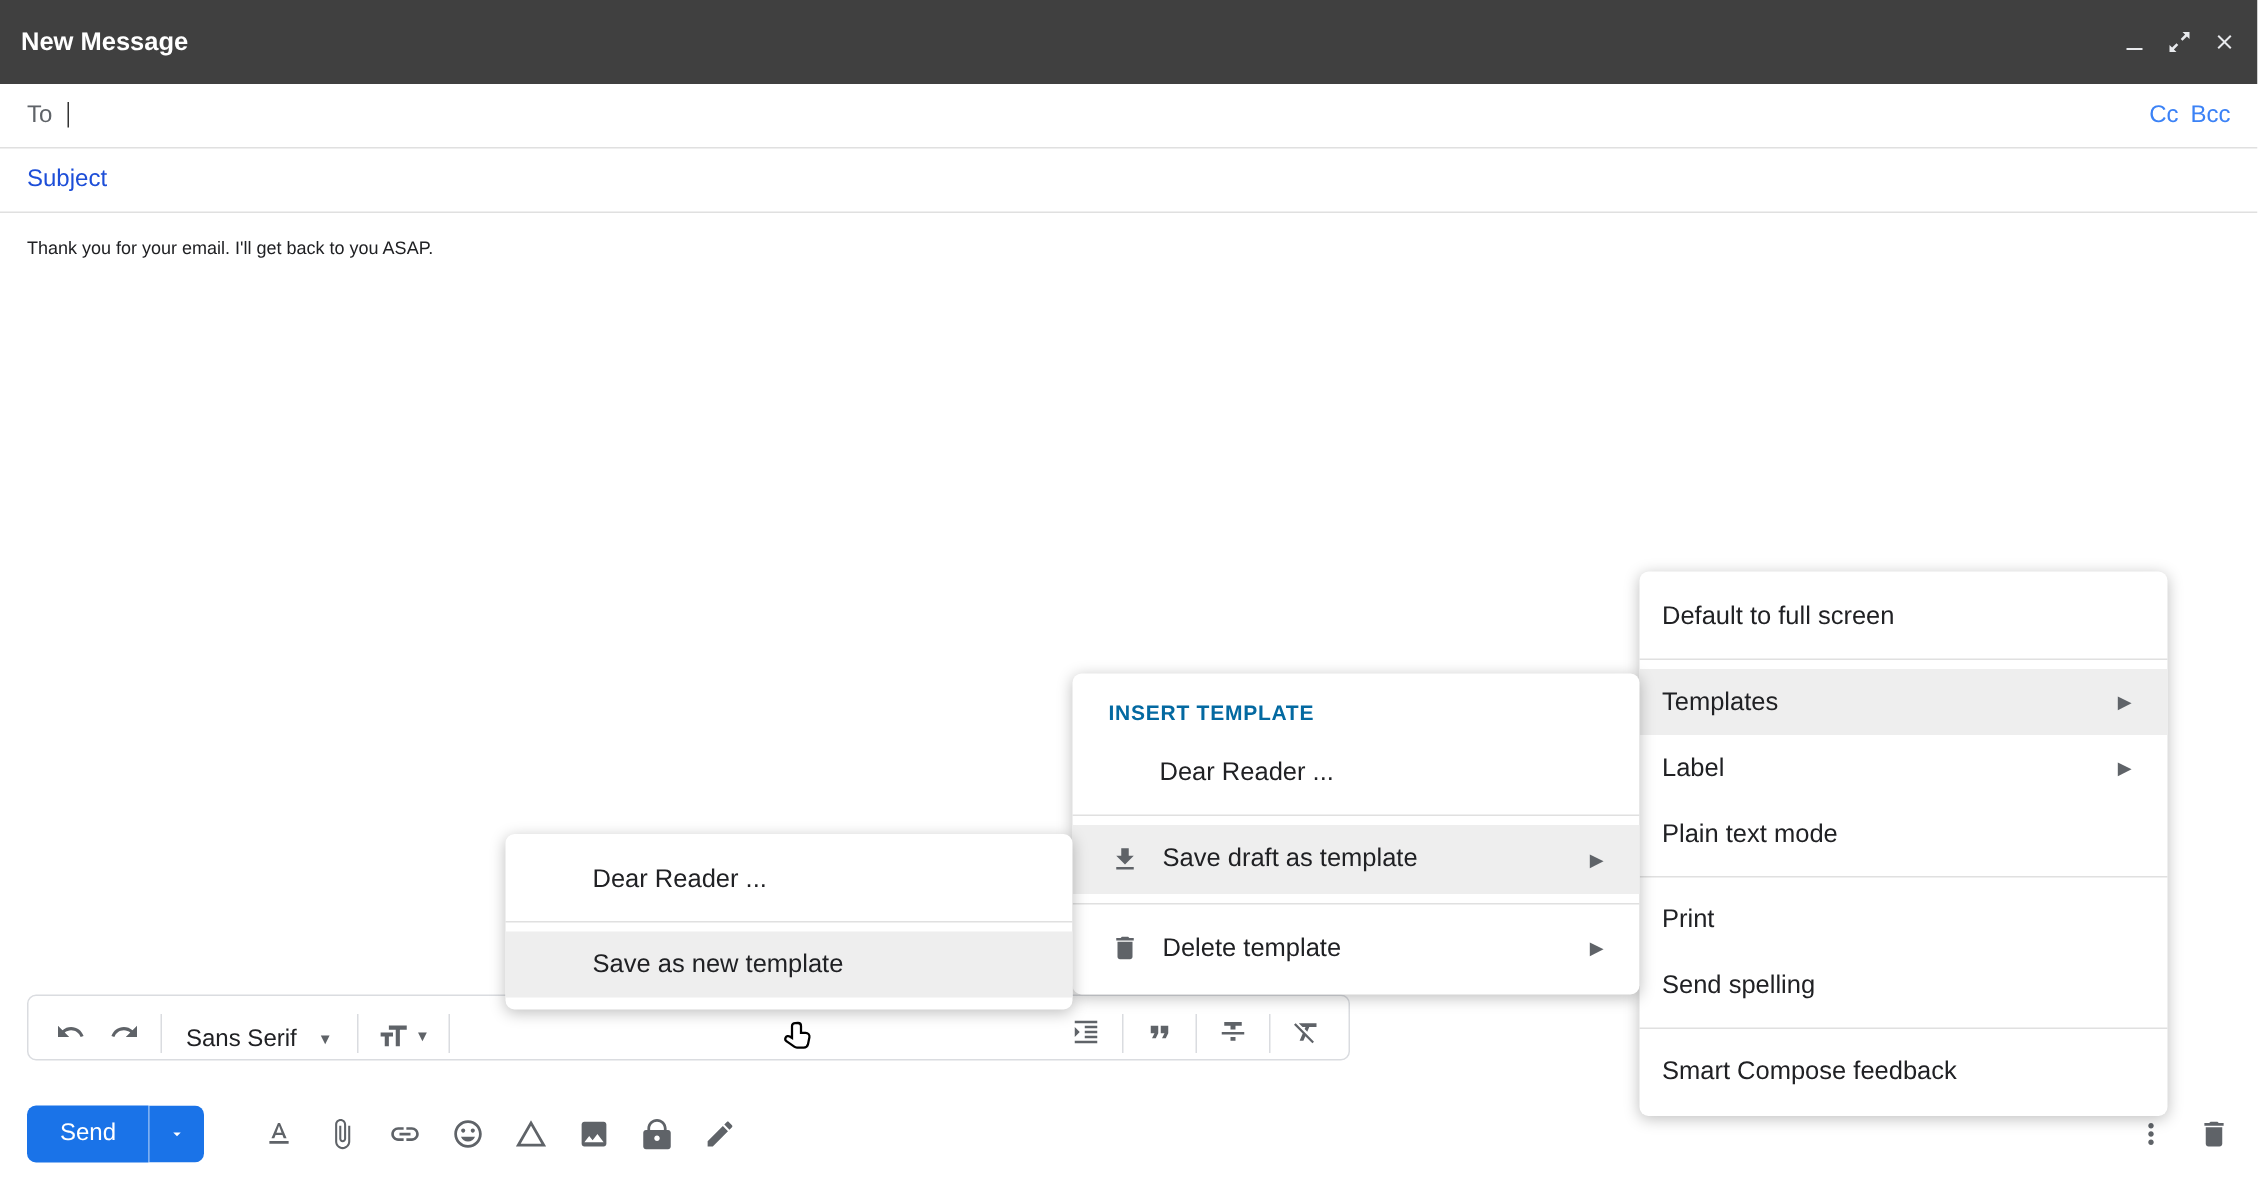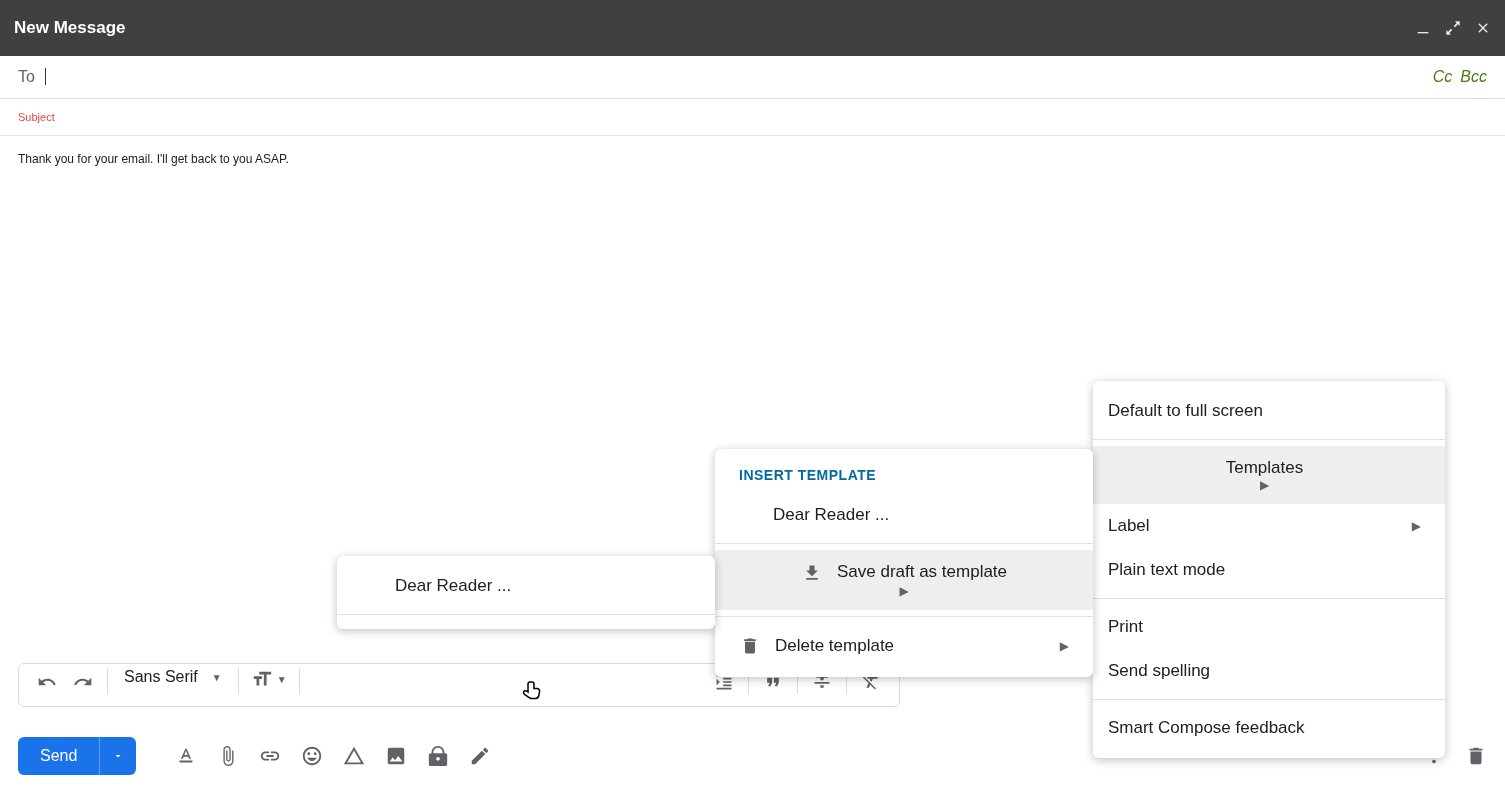--- a/index.html
+++ b/index.html
@@ -62,48 +62,47 @@
       font-size: 16px;
     }
     .to-input-text {
       border-left: 1px solid #333;
       padding-left: 3px;
       height: 20px;
     }
     .cc-bcc {
       display: flex;
       gap: 8px;
-      color: #4d7c0f;
-      font-style: italic;
+      color: #3b82f6;
     }
     .cc-bcc span { cursor: pointer; }
     
     
     .subject-row {
       padding: 12px 18px;
       border-bottom: 1px solid #e0e0e0;
-      font-size: 11px;
-      color: #ef4444;
+      font-size: 16px;
+      color: #1d4ed8;
     }
     
     
     .body-area {
       padding: 16px 18px;
       font-size: 12px;
       color: #202124;
       min-height: 400px;
     }
     
     
     .format-toolbar {
       position: absolute;
       left: 18px;
       top: 663px;
       display: flex;
-      align-items: flex-start;
+      align-items: flex-end;
       border: 1px solid #dadce0;
       border-radius: 6px;
       background: #fff;
       padding: 4px 10px;
       height: 44px;
     }
     .format-btn {
       padding: 4px 8px;
       cursor: pointer;
       display: flex;
@@ -215,21 +214,21 @@
       padding: 12px 24px 12px 58px;
       font-size: 17px;
       color: #202124;
       cursor: pointer;
       display: flex;
       align-items: center;
       justify-content: space-between;
       position: relative;
     }
     .menu-item.with-icon { padding-left: 24px; }
-    .menu-item.highlighted { background: #eeeeee; flex-direction: column; }
+    .menu-item.highlighted { background: #eeeeee; }
     .menu-item .item-icon {
       width: 22px;
       height: 22px;
       margin-right: 14px;
       display: inline-flex;
       align-items: center;
       justify-content: center;
     }
     .menu-item .item-icon svg { fill: #5f6368; width: 20px; height: 20px; }
     .menu-item .arrow { color: #5f6368; font-size: 12px; }
@@ -472,17 +471,20 @@
     </span>
     <span class="arrow">▶</span>
   </div>
 </div>
 
 <div class="menu menu-overwrite">
   <div class="menu-item">
     <span>Dear Reader ...</span>
   </div>
   <div class="menu-divider"></div>
+  <div class="menu-item highlighted">
+    <span>Save as new template</span>
+  </div>
 </div>
 
 <svg class="cursor-pointer" viewBox="0 0 24 24">
   <path fill="none" stroke="#000" stroke-width="1.5" d="M10 2c-1 0-2 .8-2 2v8l-1.5-1c-1-.6-2.3-.3-2.8.8-.4.9 0 2 .8 2.5l5 3.5c.5.4 1.1.6 1.8.6h4.5c1.4 0 2.6-1 2.9-2.4l.9-4.5c.3-1.6-.9-3-2.5-3H14V4c0-1.2-.8-2-2-2h-2z"></path>
 </svg>
 
 </body></html>

